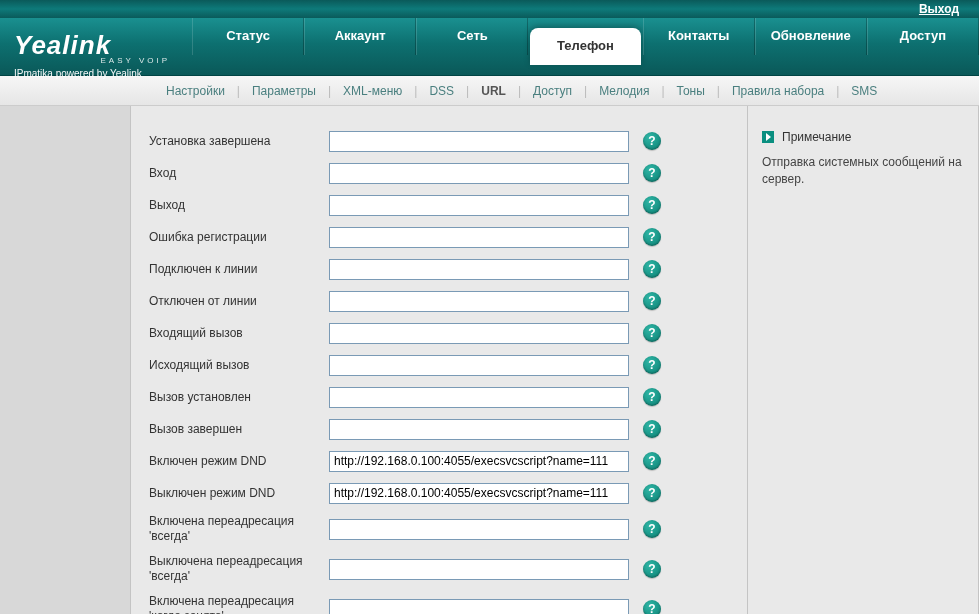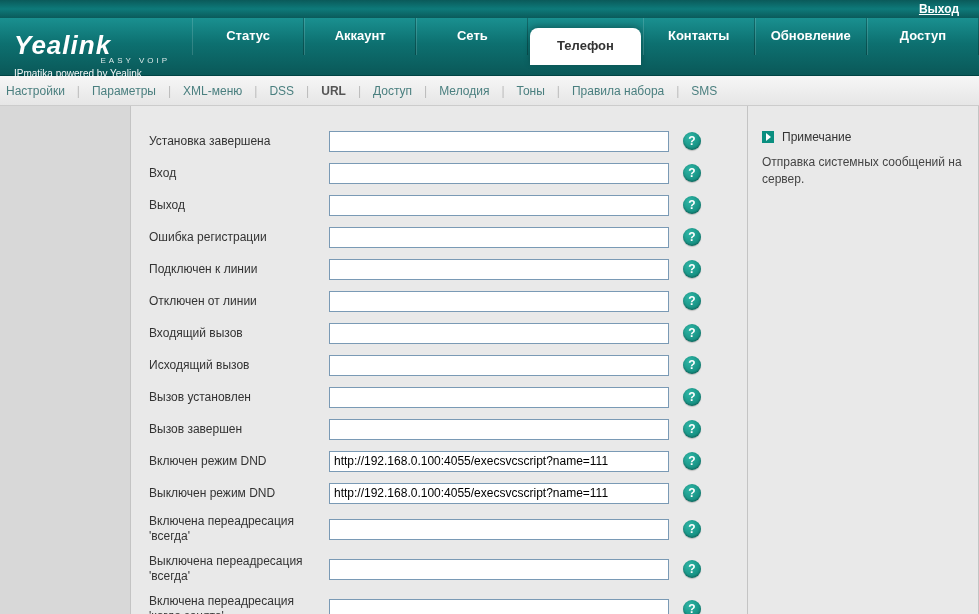--- a/index.html
+++ b/index.html
@@ -12,33 +12,33 @@
 .header { background: linear-gradient(to bottom, #1a9090 0%, #0d7070 45%, #0a5858 100%); height: 58px; display: flex; align-items: stretch; border-bottom: 1px solid #044; }
 .logo-block { width: 192px; padding: 14px 10px 4px 14px; color: #fff; }
 .logo-main { font-family: Arial, sans-serif; font-size: 26px; font-weight: bold; font-style: italic; letter-spacing: 1px; line-height: 1; }
 .logo-easy { font-size: 8px; letter-spacing: 3px; text-align: right; margin-right: 12px; margin-top: -2px; opacity: 0.85; }
 .logo-sub { font-size: 10px; margin-top: 3px; opacity: 0.95; }
 
 .main-tabs { display: flex; align-items: flex-start; flex: 1; }
 .main-tab { flex: 1; text-align: center; color: #fff; font-weight: bold; font-size: 13px; padding: 10px 0 12px; cursor: pointer; border-left: 1px solid rgba(255,255,255,0.15); border-right: 1px solid rgba(0,0,0,0.25); position: relative; }
 .main-tab.active { background: #fff; color: #333; border-radius: 8px 8px 0 0; box-shadow: 0 -2px 6px rgba(0,0,0,0.25); border-left: none; border-right: none; margin: 10px 2px; }
 
-.subnav { background: linear-gradient(to bottom, #f6f6f6 0%, #e6e6e6 100%); border-bottom: 1px solid #ccc; height: 30px; display: flex; align-items: center; }
+.subnav { background: linear-gradient(to bottom, #f6f6f6 0%, #e6e6e6 100%); border-bottom: 1px solid #ccc; height: 30px; display: flex; align-items: center; padding-left: 160px; }
 .subnav-item { color: #4a7f7f; font-size: 12px; cursor: pointer; padding: 0 6px; }
 .subnav-item.active { color: #555; font-weight: bold; }
 .subnav-sep { color: #bbb; padding: 0 6px; }
 
 .content-wrap { display: flex; background: #d8d8d8; min-height: 498px; }
 .left-gutter { width: 130px; background: #d8d8d8; }
 .form-panel { width: 618px; background: #e9e9e9; border-left: 1px solid #c4c4c4; border-right: 1px solid #c4c4c4; padding: 24px 18px 10px 18px; }
 .right-panel { flex: 1; background: #e9e9e9; padding: 24px 14px; border-right: 1px solid #c4c4c4; }
 
 .form-row { display: flex; align-items: center; margin-bottom: 10px; min-height: 22px; }
 .form-label { width: 180px; color: #333; font-size: 12px; line-height: 1.25; padding-right: 8px; }
-.form-input { width: 340px; height: 21px; border: 1px solid #7a9ab5; background: #fff; font-size: 12px; padding: 1px 4px; font-family: Arial, sans-serif; }
+.form-input { width: 300px; height: 21px; border: 1px solid #7a9ab5; background: #fff; font-size: 12px; padding: 1px 4px; font-family: Arial, sans-serif; }
 .help-icon { width: 18px; height: 18px; border-radius: 50%; background: radial-gradient(circle at 35% 30%, #2fb5a5, #0a7f72); color: #fff; font-weight: bold; font-size: 12px; display: inline-flex; align-items: center; justify-content: center; margin-left: 14px; cursor: pointer; box-shadow: inset 0 -1px 2px rgba(0,0,0,0.3), 0 1px 1px rgba(0,0,0,0.2); }
 
 .note-header { display: flex; align-items: center; margin-bottom: 10px; }
 .note-arrow { width: 12px; height: 12px; background: #0a8f80; display: inline-flex; align-items: center; justify-content: center; margin-right: 8px; }
 .note-arrow::after { content: ''; border-left: 5px solid #fff; border-top: 4px solid transparent; border-bottom: 4px solid transparent; }
 .note-title { font-weight: normal; color: #333; font-size: 12px; }
 .note-text { color: #444; font-size: 12px; line-height: 1.4; }
 </style>
 </head>
 <body>

